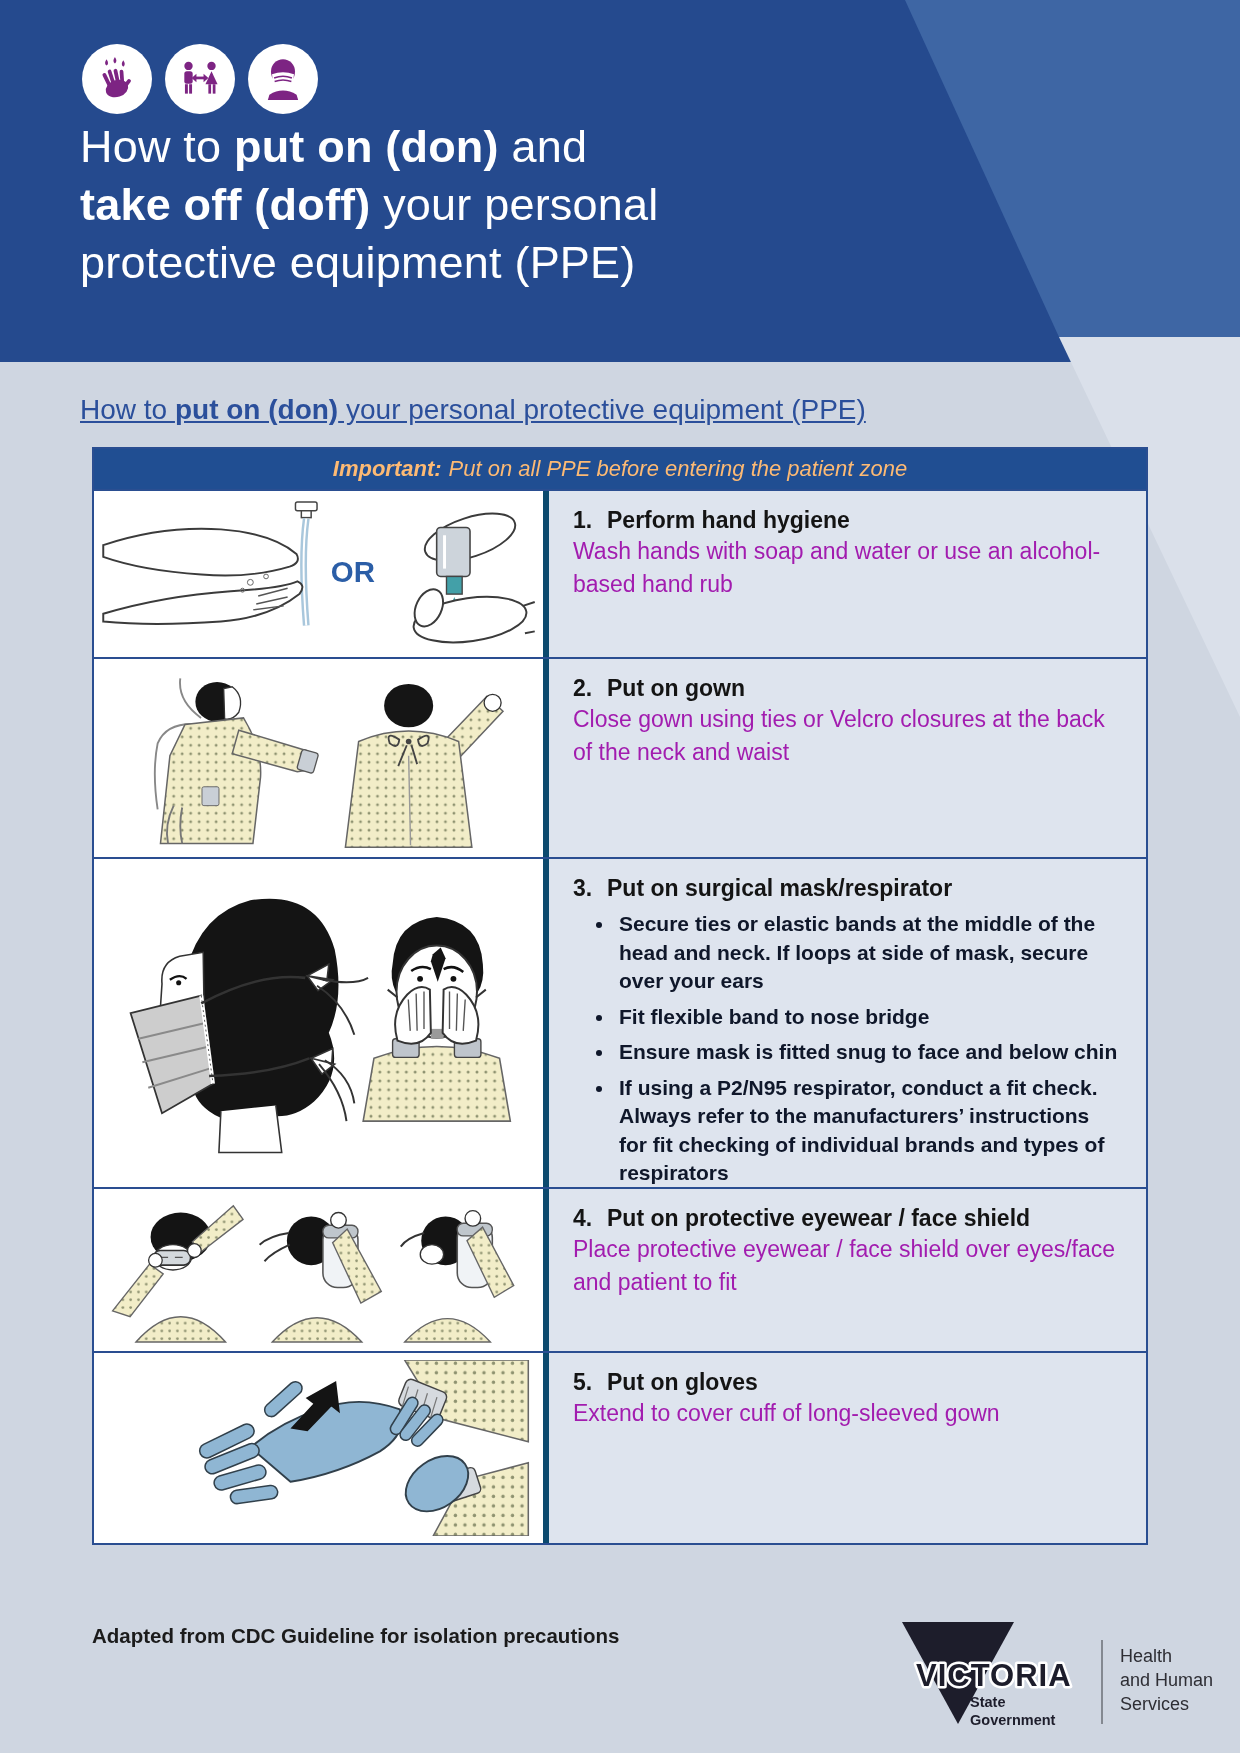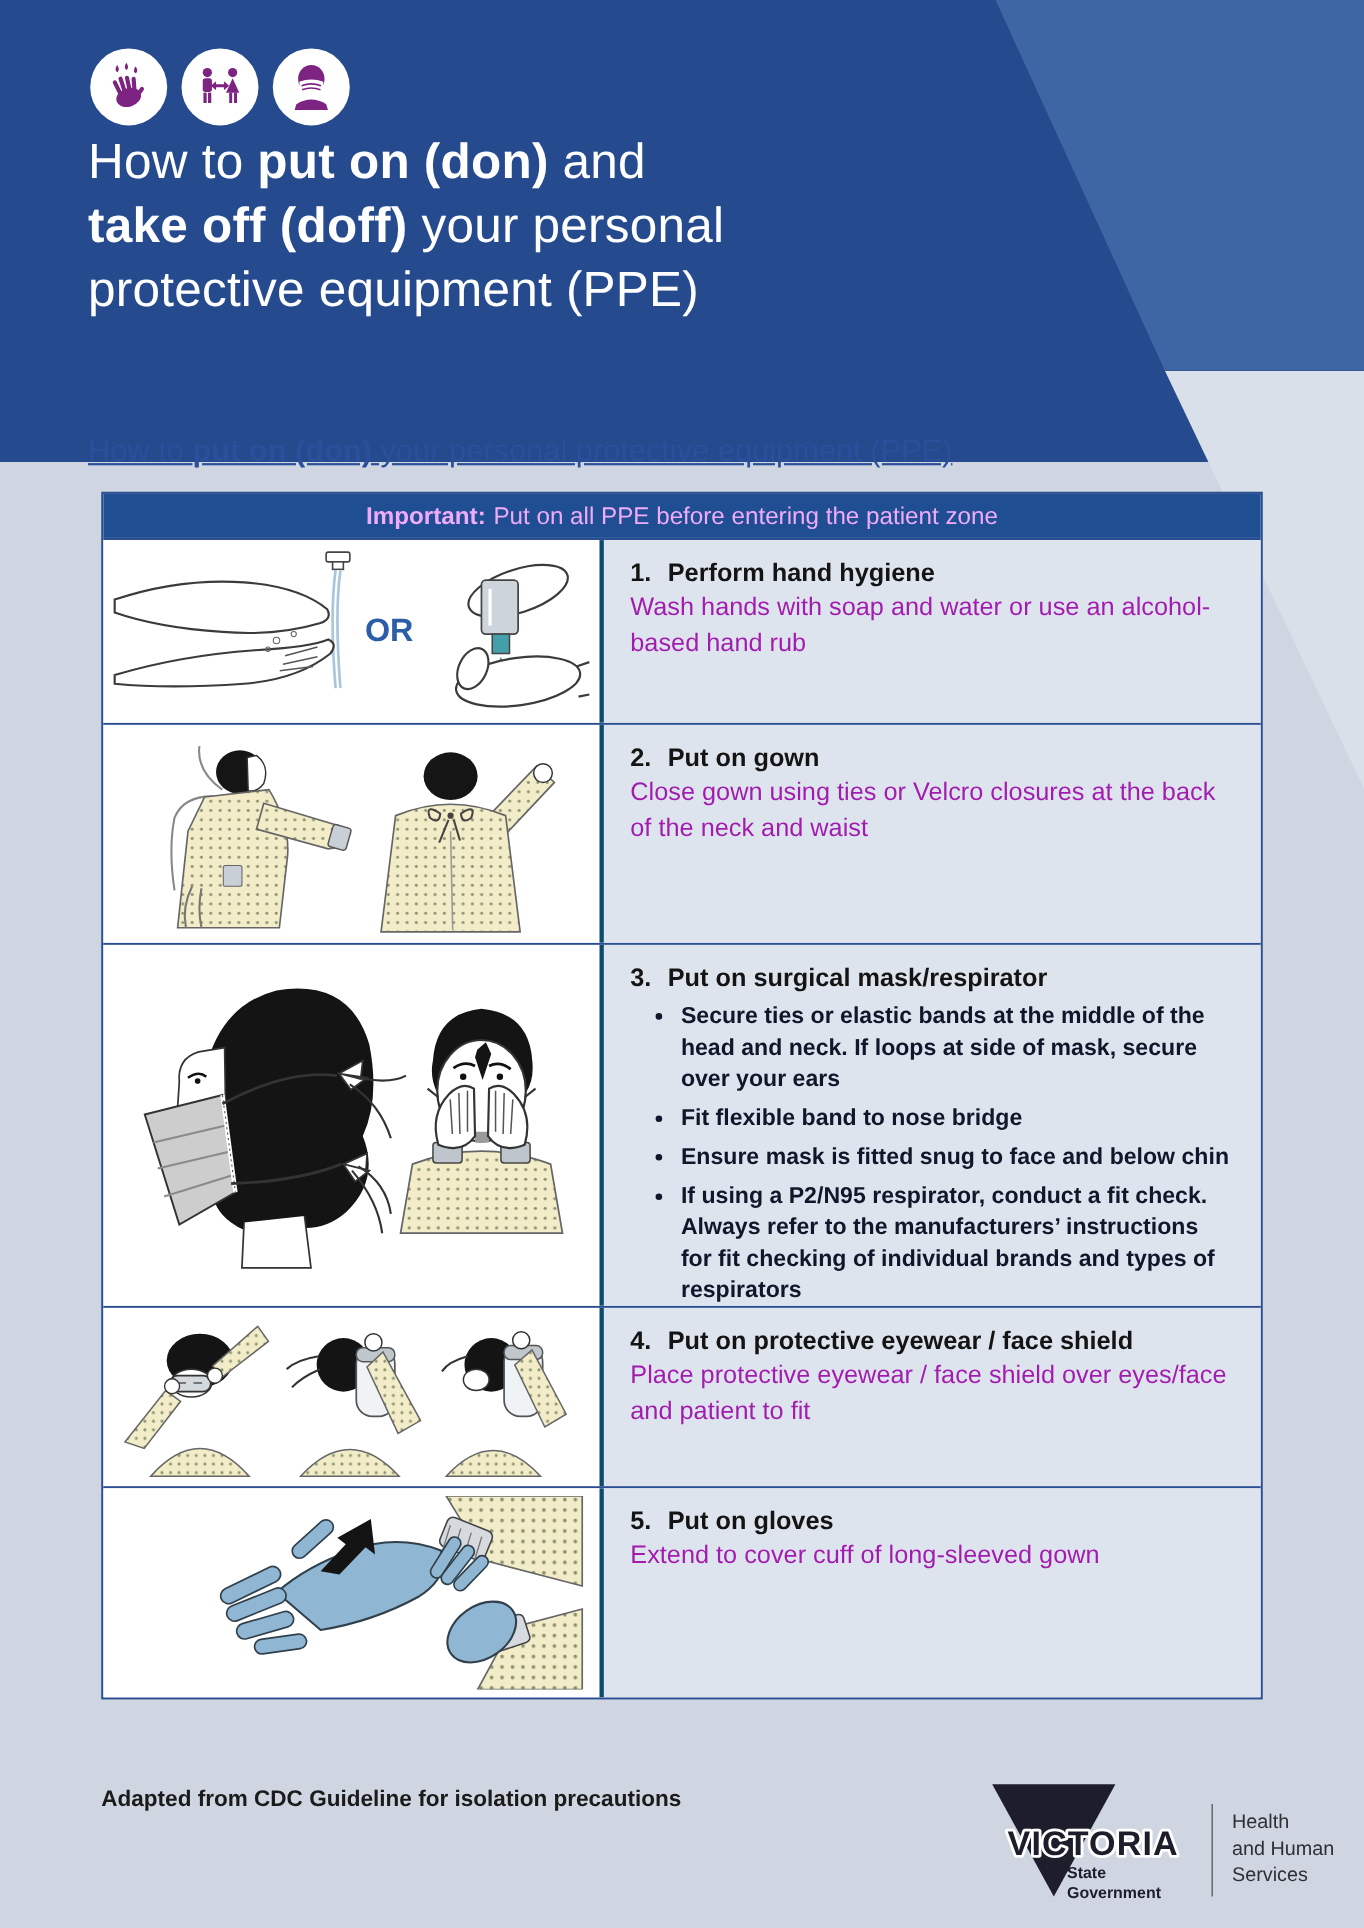--- a/index.html
+++ b/index.html
@@ -4,38 +4,38 @@
 <style>
   html,body{margin:0;padding:0;}
   body{font-family:"Liberation Sans","DejaVu Sans",sans-serif;background:#9aa3b0;}
   .page{position:relative;width:1240px;height:1753px;background:#CFD6E1;overflow:hidden;margin:0 auto;}
 
   
   .body-diag{position:absolute;left:0;top:337px;width:1240px;height:380px;
     background:#DAE0EA;clip-path:polygon(1059px 0,1240px 0,1240px 380px);}
 
   
-  .header{position:absolute;left:0;top:0;width:1240px;height:420px;background:#254A8E;overflow:hidden;}
+  .header{position:absolute;left:0;top:0;width:1240px;height:362px;background:#254A8E;overflow:hidden;}
   .header-diag{position:absolute;left:0;top:0;width:1240px;height:337px;
     background:#3E66A4;clip-path:polygon(905px 0,1240px 0,1240px 337px,1059px 337px);}
   .icon-row{position:absolute;left:82px;top:44px;display:flex;gap:13px;}
   .icon-circle{width:70px;height:70px;border-radius:50%;background:#fff;display:flex;align-items:center;justify-content:center;}
   .title{position:absolute;left:80px;top:118px;color:#fff;font-size:45px;line-height:58px;font-weight:400;letter-spacing:.2px;}
   .title b{font-weight:700;}
 
   
   .subtitle{position:absolute;left:80px;top:394px;color:#2B4F9B;font-size:28px;font-weight:400;text-decoration:underline;}
   .subtitle b{font-weight:700;}
 
   
   .ppe-table{position:absolute;left:92px;top:447px;width:1056px;border:2px solid #2A4E91;box-sizing:border-box;background:#fff;}
-  .banner{height:40px;background:#204E92;color:#f0abfc;font-size:22px;display:flex;align-items:center;justify-content:center;gap:7px;}
+  .banner{height:40px;background:#204E92;color:#fdba74;font-size:22px;display:flex;align-items:center;justify-content:center;gap:7px;font-style:italic;}
   .banner b{font-weight:700;}
   .row{display:flex;border-top:2px solid #2A4E91;box-sizing:border-box;}
-  .cell-img{width:455px;min-width:455px;background:#fff;border-right:4px solid #0c4a6e;box-sizing:border-box;
+  .cell-img{width:455px;min-width:455px;background:#fff;border-right:6px solid #0c4a6e;box-sizing:border-box;
     display:flex;align-items:center;justify-content:center;overflow:hidden;}
   .cell-txt{flex:1;background:#DEE4EE;padding:16px 24px 0 24px;box-sizing:border-box;}
   .h1{height:168px}.h2{height:200px}.h3{height:330px}.h4{height:164px}.h5{height:192px}
   .row-title{font-size:23px;font-weight:700;color:#141414;display:flex;}
   .row-title .num{width:34px;}
   .row-body{font-size:23px;color:#a21caf;line-height:1.42;margin-top:1px;max-width:560px;}
   .row-bullets{margin:8px 0 0 0;padding-left:42px;max-width:545px;}
   .row-bullets li{font-size:21px;color:#0f172a;line-height:1.36;margin-bottom:7px;padding-left:4px;font-weight:bold;}
 
   

